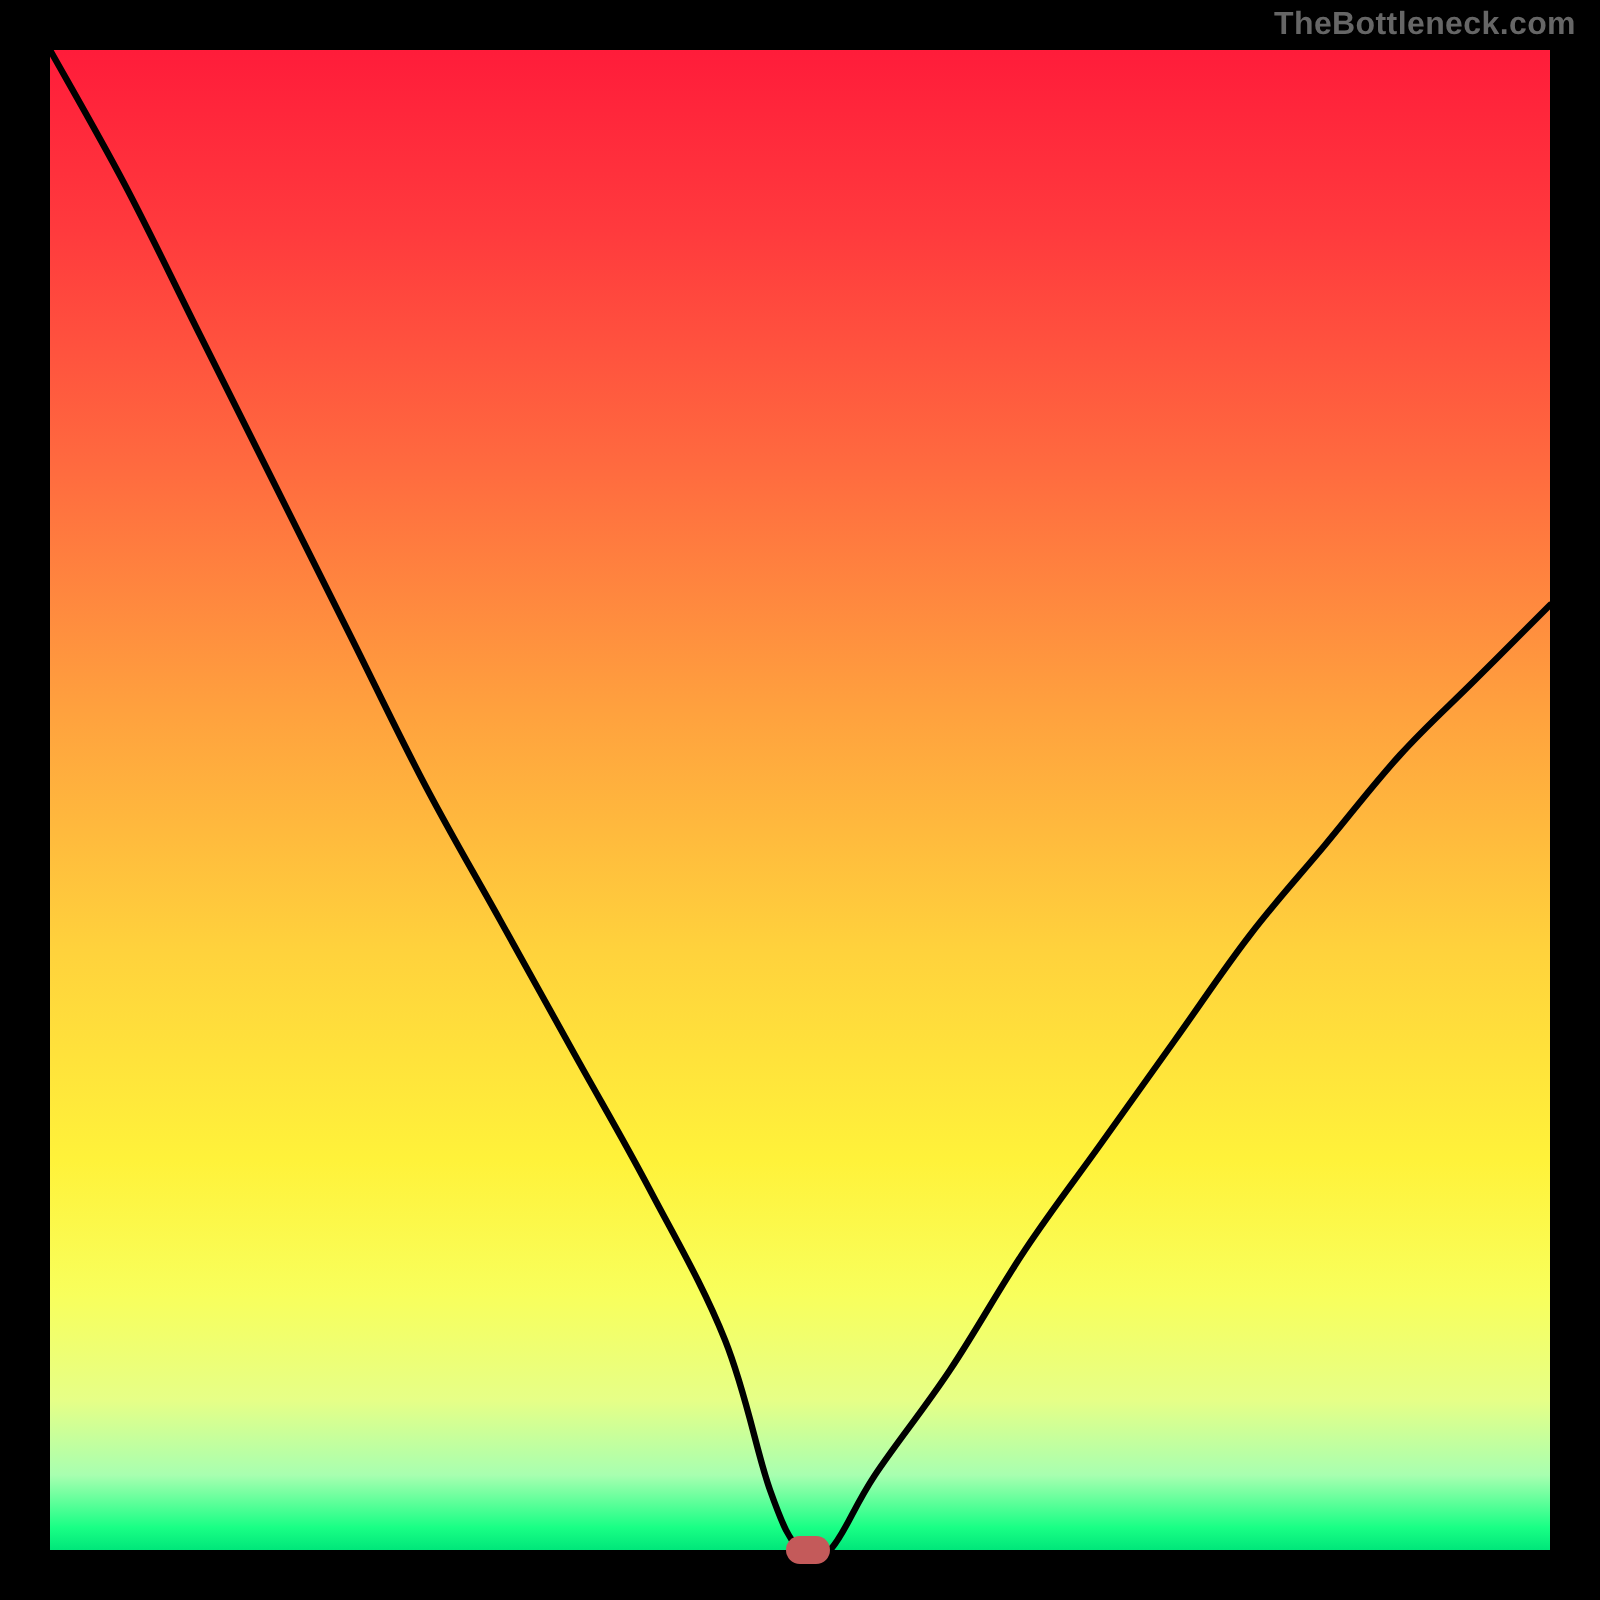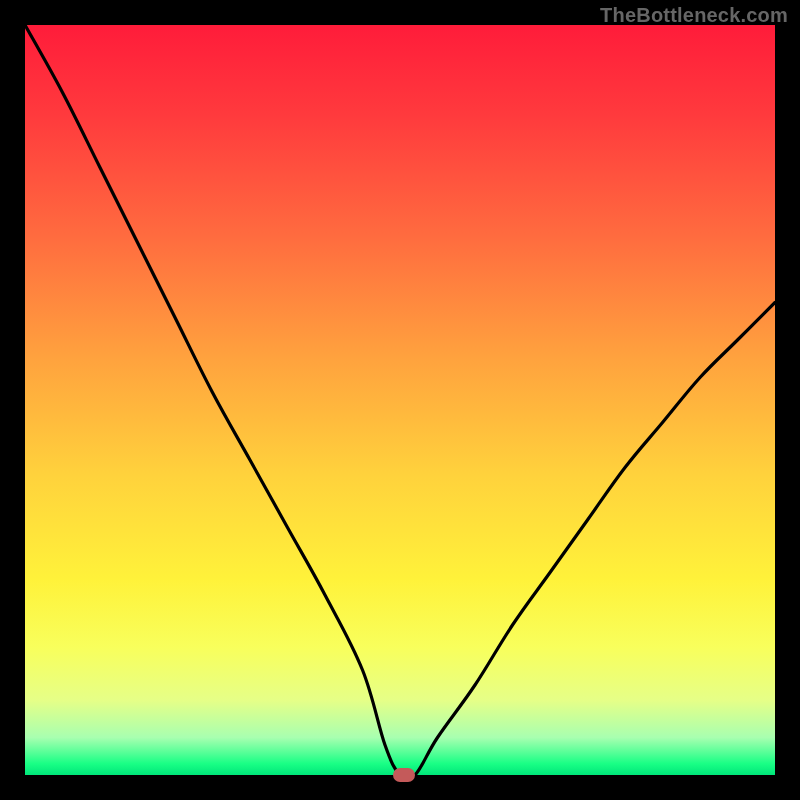--- a/index.html
+++ b/index.html
@@ -14,21 +14,21 @@
   .stage {
     position: relative;
     width: 800px;
     height: 800px;
   }
   .watermark {
     position: absolute;
     top: 4px;
     right: 12px;
     color: #666666;
-    font-size: 20px;
+    font-size: 16px;
     font-weight: 600;
     letter-spacing: 0.2px;
     z-index: 5;
   }
   .plot-frame {
     position: absolute;
     left: 25px;
     top: 25px;
     width: 750px;
     height: 750px;

